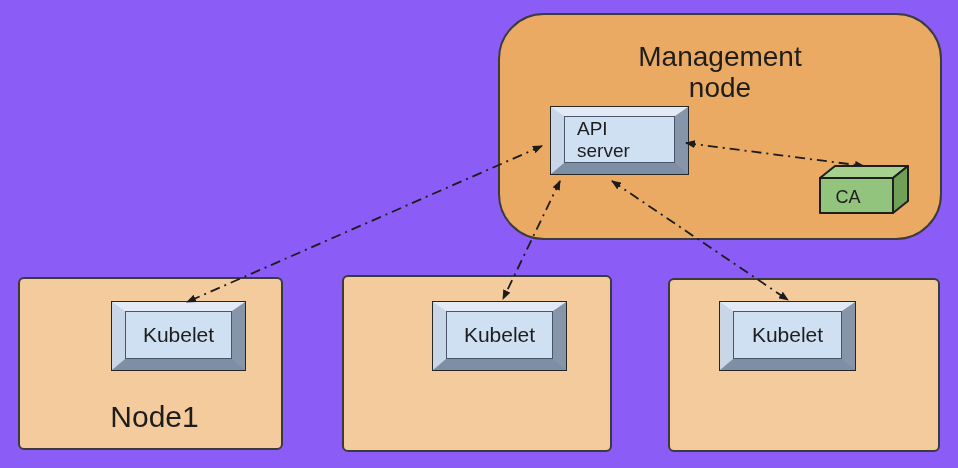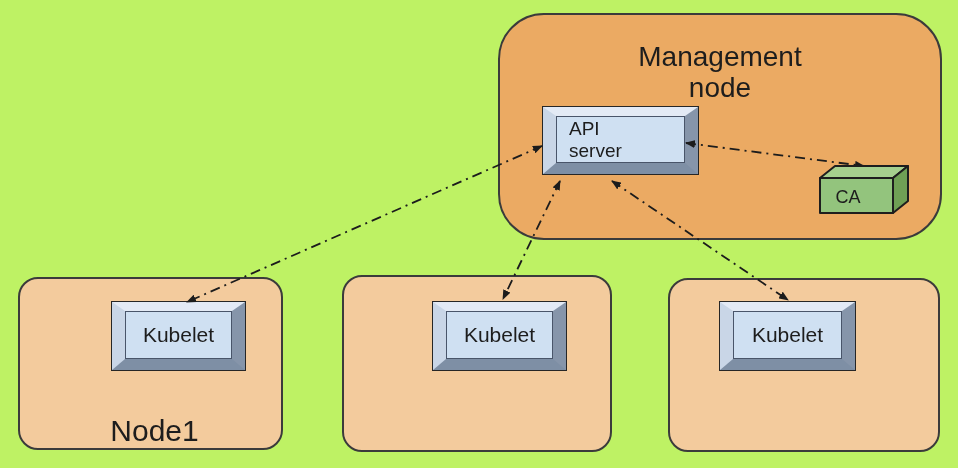--- a/index.html
+++ b/index.html
@@ -1,50 +1,50 @@
 <!DOCTYPE html>
 <html><head>
 <meta charset="utf-8">
 <style>
   html,body { margin:0; padding:0; background:#ffffff; }
   .canvas {
-    position:relative; width:958px; height:468px; background:#bef264;
+    position:relative; width:958px; height:468px; background:#8b5cf6;
     font-family:"Liberation Sans", sans-serif; overflow:hidden; color:#1d1d1d;
   }
   
   .group-box { position:absolute; box-sizing:border-box; border:2.5px solid #3b3b3b; }
   .mgmt  { left:498px; top:13px;  width:444px; height:227px; border-radius:46px; background:#ebaa63; }
-  .nodebox { background:#f3cb9d; border-radius:20px; }
+  .nodebox { background:#f3cb9d; border-radius:6px; }
   .node1 { left:18px;  top:277px; width:265px; height:173px; }
   .node2 { left:342px; top:275px; width:270px; height:177px; }
   .node3 { left:668px; top:278px; width:272px; height:174px; }
 
   .mgmt-label {
     position:absolute; top:26px; left:50%; transform:translateX(-50%);
     width:220px; text-align:center; font-size:28px; line-height:31px; color:#1d1d1d;
   }
   .node-label {
-    position:absolute; bottom:0; left:0; right:0; text-align:center;
+    position:absolute; bottom:14px; left:0; right:0; text-align:center;
     font-size:30px; color:#1d1d1d;padding-left:8px;
   }
 
   
   .bevel { position:absolute; box-sizing:border-box; border:1.8px solid #262626; background:#8090a5; }
   .bevel .frame {
     position:absolute; inset:0; box-sizing:border-box;
     border-style:solid; border-width:9px 13px 11px 13px;
     border-top-color:#e3eaf5; border-left-color:#c9d6e7;
     border-right-color:#8695aa; border-bottom-color:#7e8fa5;
   }
   .bevel .face {
     position:absolute; left:13px; top:9px; right:13px; bottom:11px;
     background:#cfe0f2; border:1.5px solid #49556a;
     display:flex; align-items:center; justify-content:center;
   }
-  .api-box { left:42px; top:91px; width:157px; height:69px; }
+  .api-box { left:50px; top:91px; width:139px; height:69px; }
   .api-box .face { justify-content:flex-start; }
   .api-text { font-size:19px; line-height:22px; width:64px; padding-left:12px; text-align:left; }
   .kub-box1 { left:91px; top:22px; width:135px; height:70px; }
   .kub-box2 { left:88px; top:24px; width:135px; height:70px; }
   .kub-box3 { left:49px; top:21px; width:137px; height:70px; }
   .kub-text { font-size:21px; }
 
   
   .overlay { position:absolute; left:0; top:0; width:958px; height:468px; pointer-events:none; }
   .conn { stroke:#1c1c1c; stroke-width:1.8; fill:none; stroke-dasharray:10 5 2 5; }

